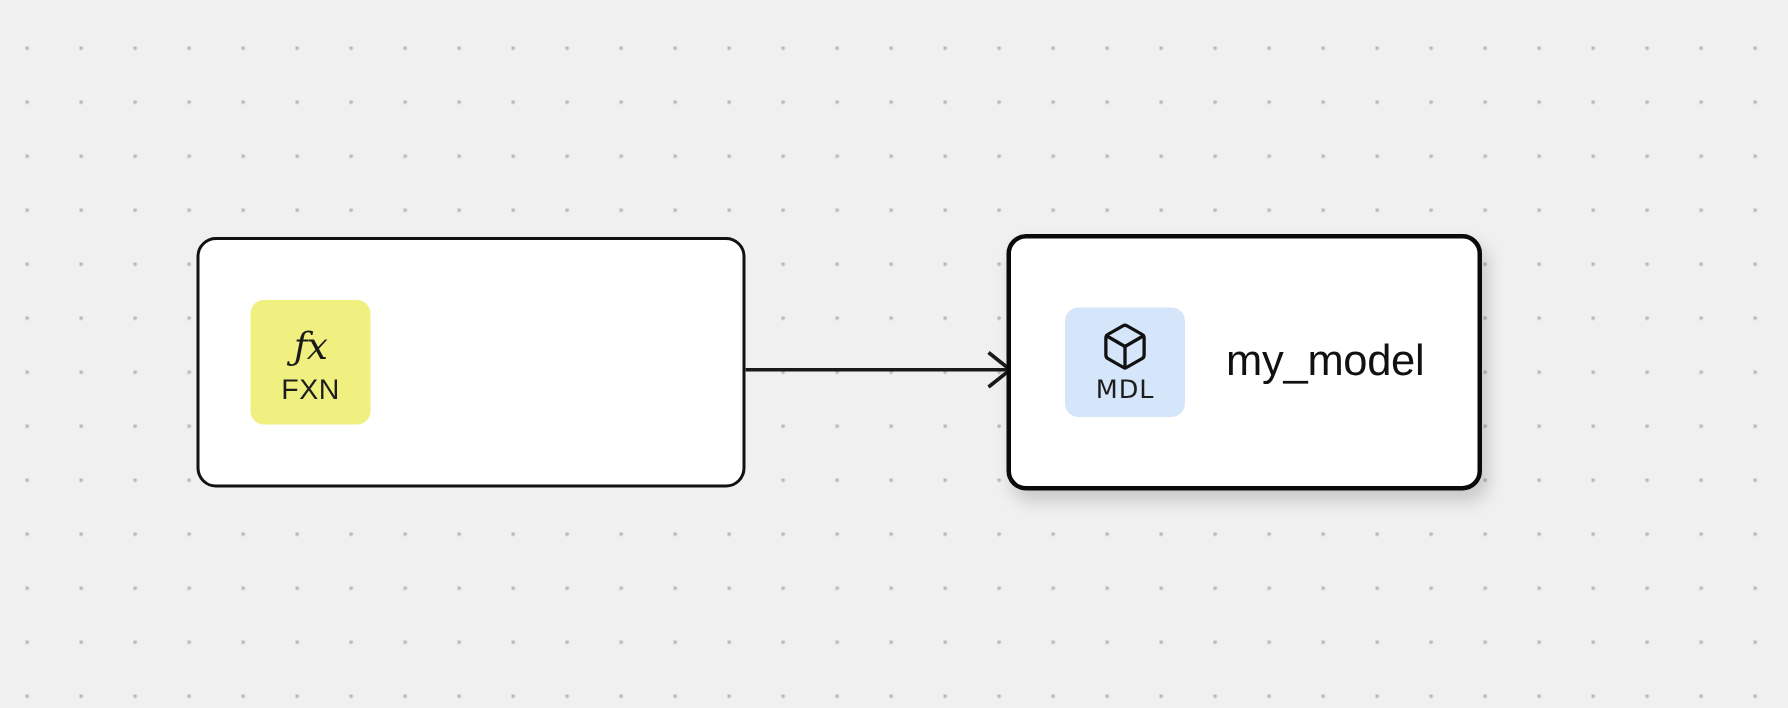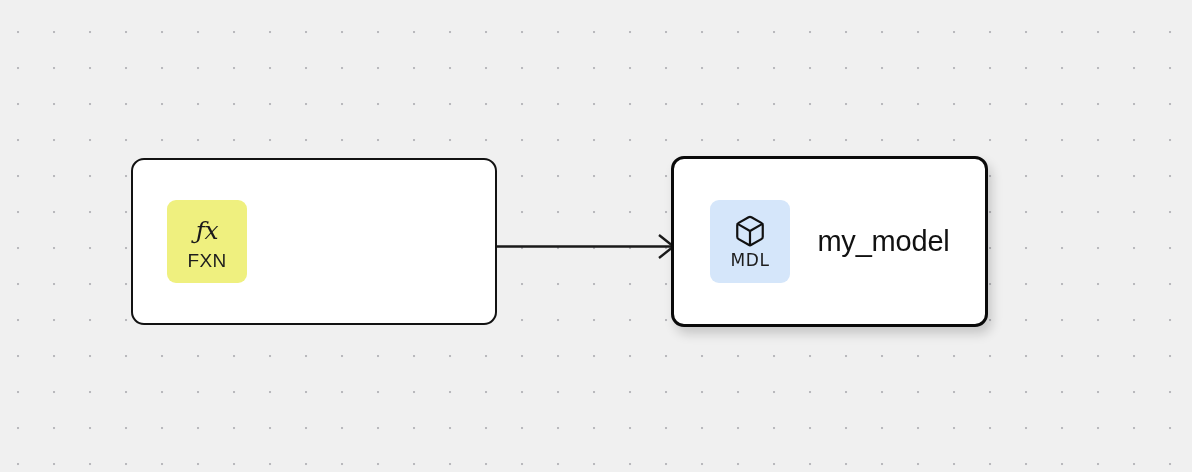--- a/index.html
+++ b/index.html
@@ -77,21 +77,21 @@
     flex: 0 0 auto;
   }
   .badge-fxn {
     width: 80px;
     height: 83px;
     margin-left: 34px;
     background: #eff07f;
   }
   .badge-mdl {
     width: 80px;
-    height: 83px;
+    height: 73px;
     margin-left: 36px;
     background: #d5e6fa;
   }
   .badge-glyph {
     display: flex;
     align-items: center;
     justify-content: center;
     height: 34px;
     line-height: 1;
   }

